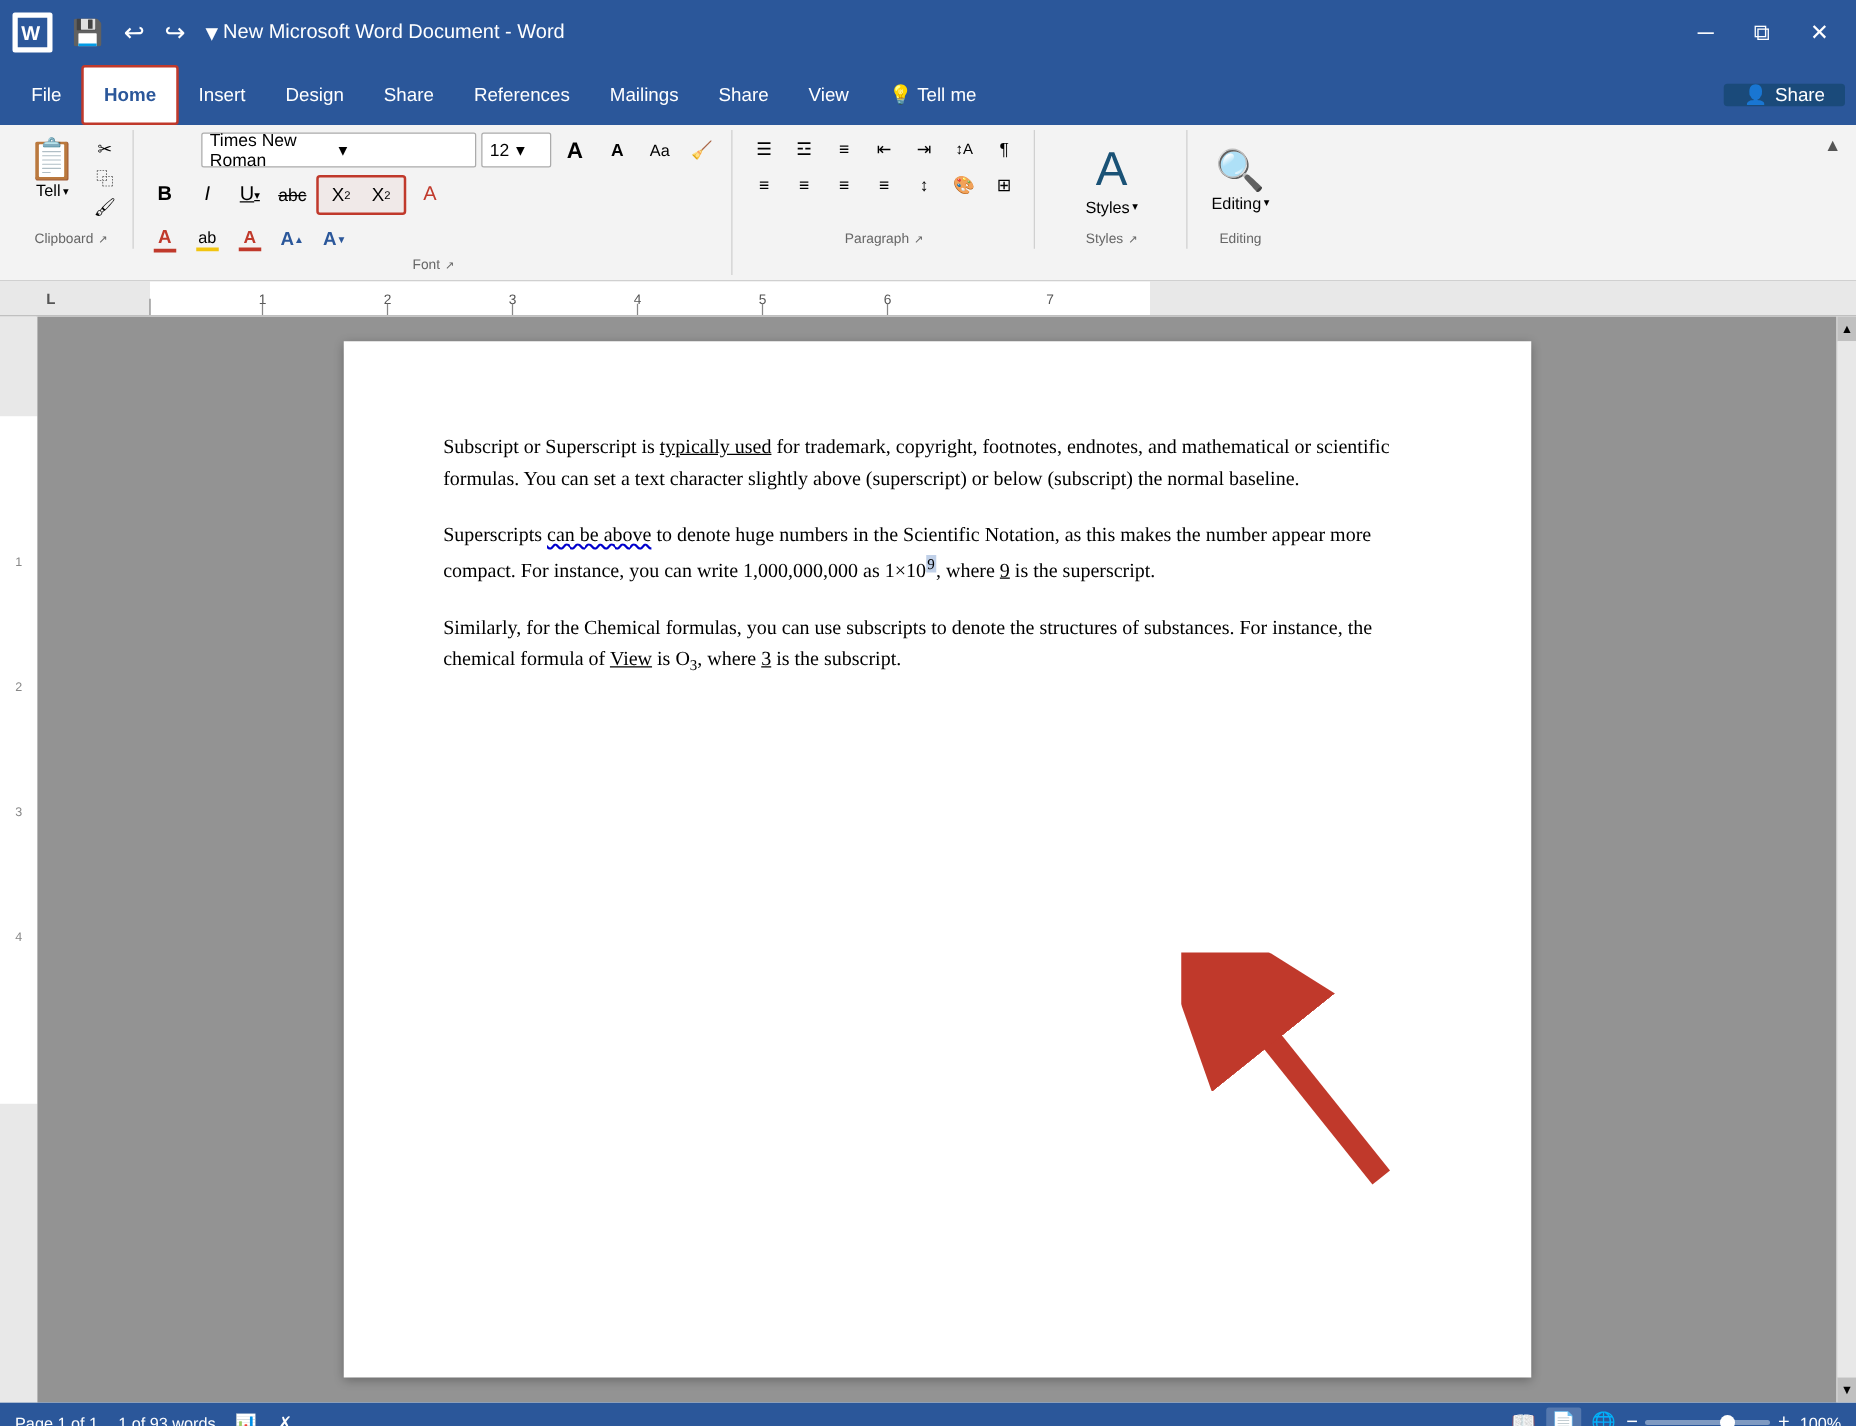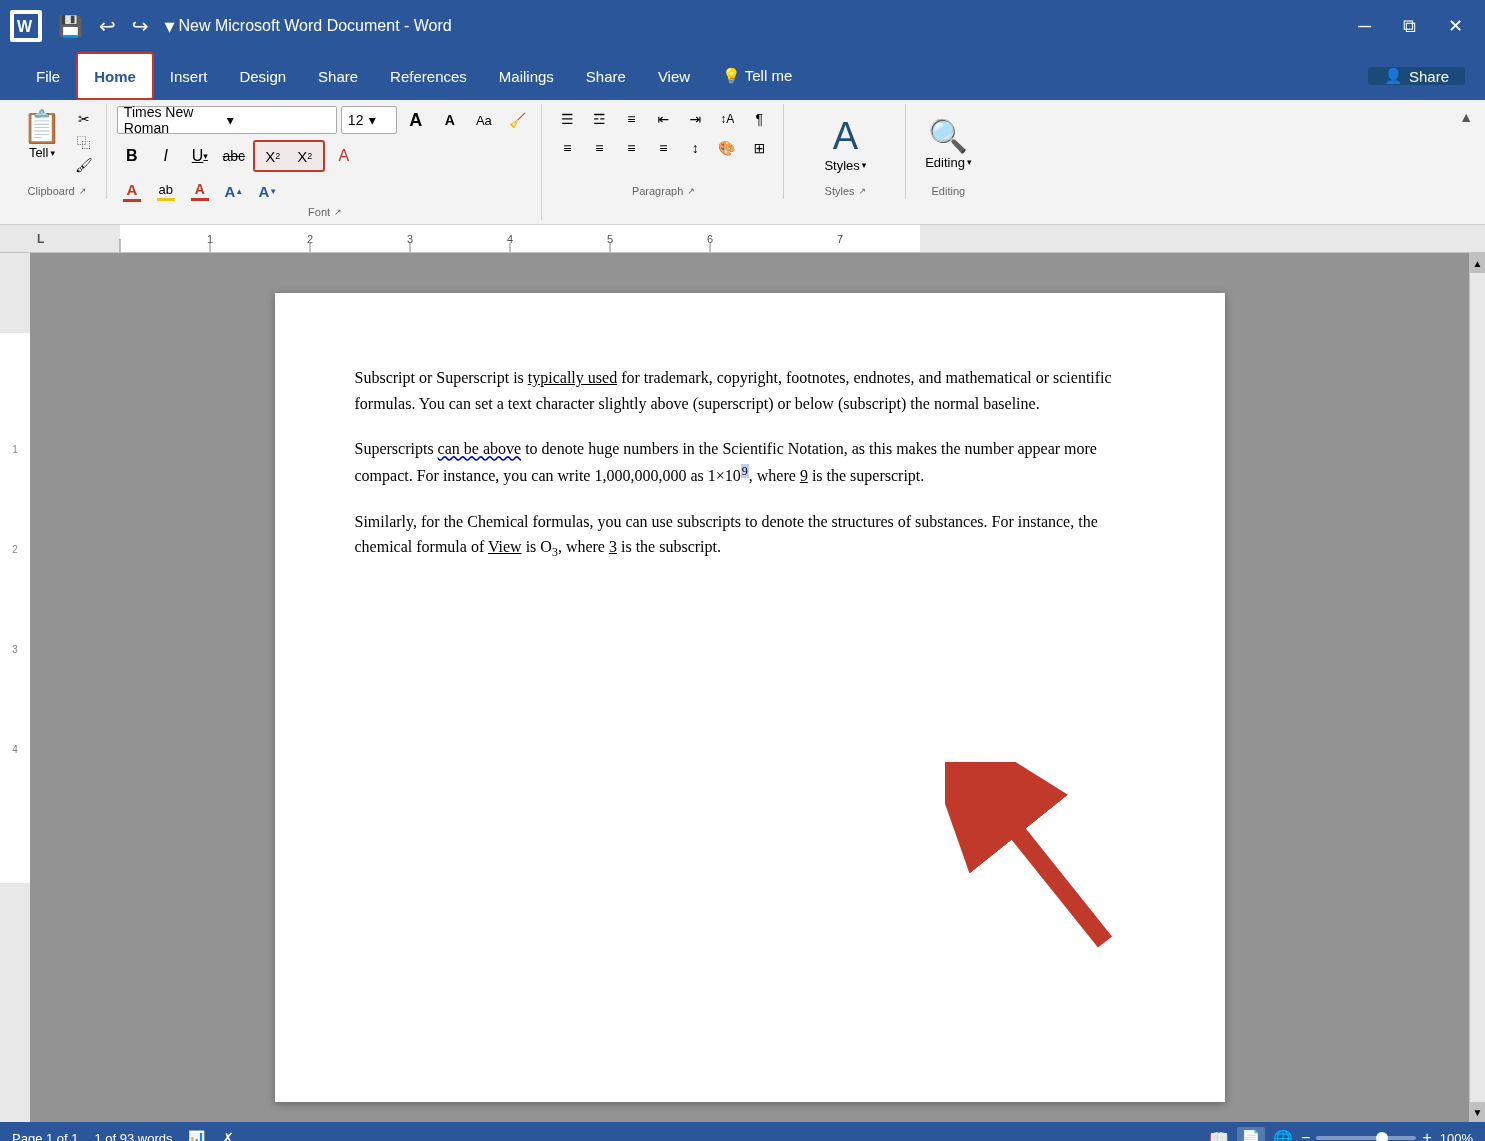--- a/index.html
+++ b/index.html
@@ -22,21 +22,21 @@
     .title-center { flex: 1; text-align: left; font-size: 16px; color: white; font-weight: 400; }
     .title-right { display: flex; align-items: center; gap: 8px; }
     .win-btn { color: white; font-size: 18px; padding: 4px 12px; cursor: pointer; }
 
     
     .menu-bar {
       background: #2b579a;
       height: 48px;
       display: flex;
       align-items: stretch;
-      padding: 0 20px;
+      padding: 0 9px;
     }
     .menu-item {
       color: white;
       padding: 0 16px;
       display: flex;
       align-items: center;
       font-size: 15px;
       cursor: pointer;
       border-radius: 3px;
       white-space: nowrap;
@@ -95,21 +95,21 @@
       cursor: pointer;
       padding: 4px 6px;
     }
     .clipboard-small-btns { display: flex; flex-direction: column; gap: 1px; margin-top: 2px; }
     .small-ribbon-btn {
       width: 28px; height: 22px;
       display: flex; align-items: center; justify-content: center;
       cursor: pointer; border-radius: 2px; font-size: 14px;
       border: 1px solid transparent;
     }
-    .font-row1 { display: flex; align-items: center; gap: 4px; margin-bottom: 3px; }
+    .font-row1 { display: flex; align-items: center; gap: 4px; margin-bottom: 3px; margin-left: 44px; }
     .font-row2 { display: flex; align-items: center; gap: 4px; margin-bottom: 3px; }
     .font-row3 { display: flex; align-items: center; gap: 4px; }
 
     .font-selector {
       display: flex; align-items: center;
       background: white; border: 1px solid #ababab;
       padding: 2px 6px; font-size: 14px; cursor: pointer;
       height: 28px; min-width: 220px;
       border-radius: 2px;
     }
@@ -181,21 +181,20 @@
       background: white;
       width: 950px;
       min-height: 750px;
       padding: 72px 80px;
       box-shadow: 0 2px 8px rgba(0,0,0,0.3);
       position: relative;
       font-family: 'Times New Roman', Times, serif;
       font-size: 16px;
       line-height: 1.6;
       color: #000;
-      margin-top: 20px;
     }
 
     .doc-paragraph {
       margin-bottom: 20px;
     }
 
     .superscript { vertical-align: super; font-size: 0.75em; }
     .subscript { vertical-align: sub; font-size: 0.75em; }
 
     

